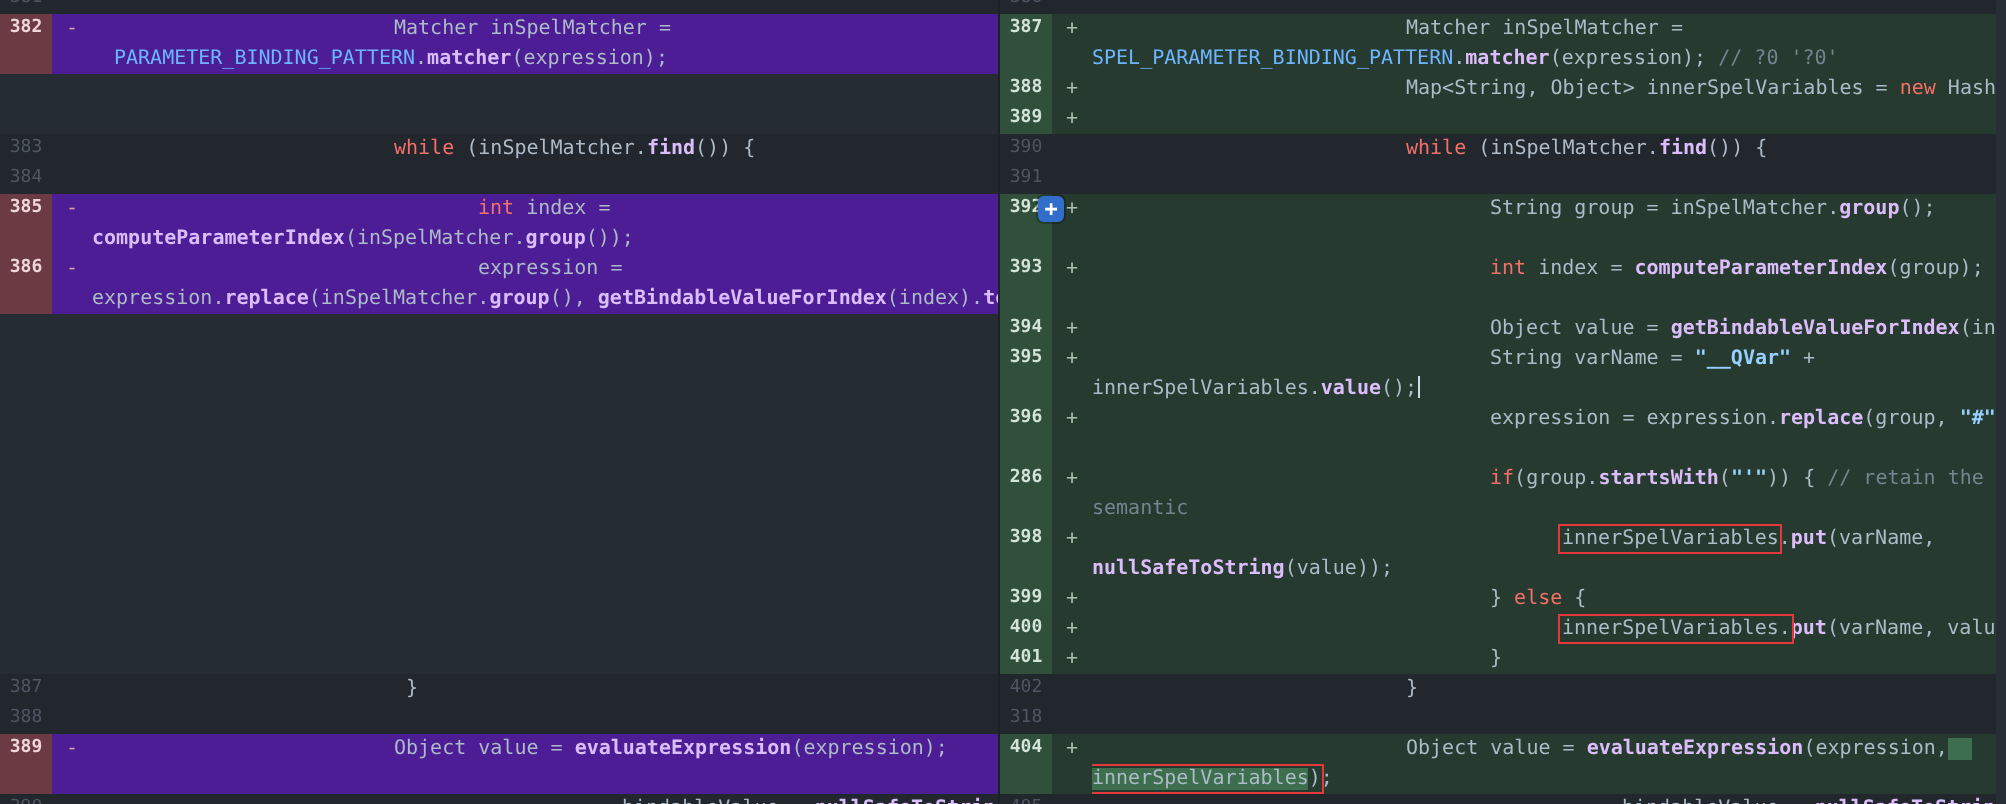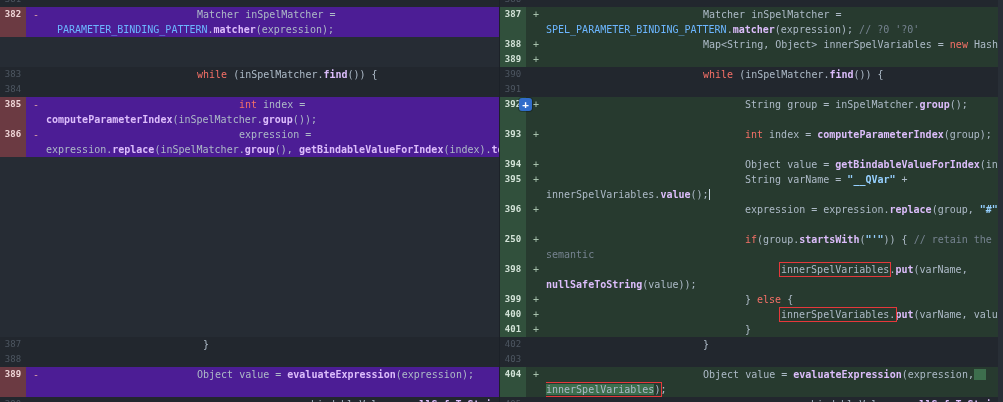--- a/index.html
+++ b/index.html
@@ -187,21 +187,21 @@
           <div class="code"><div class="ln" style="padding-left: 199px;"><span class="tok-d">expression = expression.</span><span class="tok-m">replace</span><span class="tok-d">(group, </span><span class="tok-s">"#"</span><span class="tok-d"> +</span></div></div>
         </div>
       </div>
       <div class="diff-row" style="height: 30px;">
         <div class="half left t-filler">
           <div class="num"></div>
           <div class="marker"></div>
           <div class="code"></div>
         </div>
         <div class="half right t-add">
-          <div class="num">250</div>
+          <div class="num">286</div>
           <div class="marker">+</div>
           <div class="code"><div class="ln" style="padding-left: 199px;"><span class="tok-k">if</span><span class="tok-d">(group.</span><span class="tok-m">startsWith</span><span class="tok-d">(</span><span class="tok-s">"'"</span><span class="tok-d">)) { </span><span class="tok-cm">// retain the string</span></div><div class="ln" style="padding-left: 0px;"><span class="tok-cm">semantic</span></div></div>
         </div>
       </div>
       <div class="diff-row" style="height: 30px;">
         <div class="half left t-filler">
           <div class="num"></div>
           <div class="marker"></div>
           <div class="code"></div>
         </div>
@@ -259,21 +259,21 @@
           <div class="code"><div class="ln" style="padding-left: 157px;"><span class="tok-d">}</span></div></div>
         </div>
       </div>
       <div class="diff-row" style="height: 15px;">
         <div class="half left t-ctx">
           <div class="num">388</div>
           <div class="marker"></div>
           <div class="code"></div>
         </div>
         <div class="half right t-ctx">
-          <div class="num">403</div>
+          <div class="num">318</div>
           <div class="marker"></div>
           <div class="code"></div>
         </div>
       </div>
       <div class="diff-row" style="height: 30px;">
         <div class="half left t-del">
           <div class="num">389</div>
           <div class="marker">-</div>
           <div class="code"><div class="ln" style="padding-left: 151px;"><span class="tok-d">Object value = </span><span class="tok-m">evaluateExpression</span><span class="tok-d">(expression);</span></div></div>
         </div>

